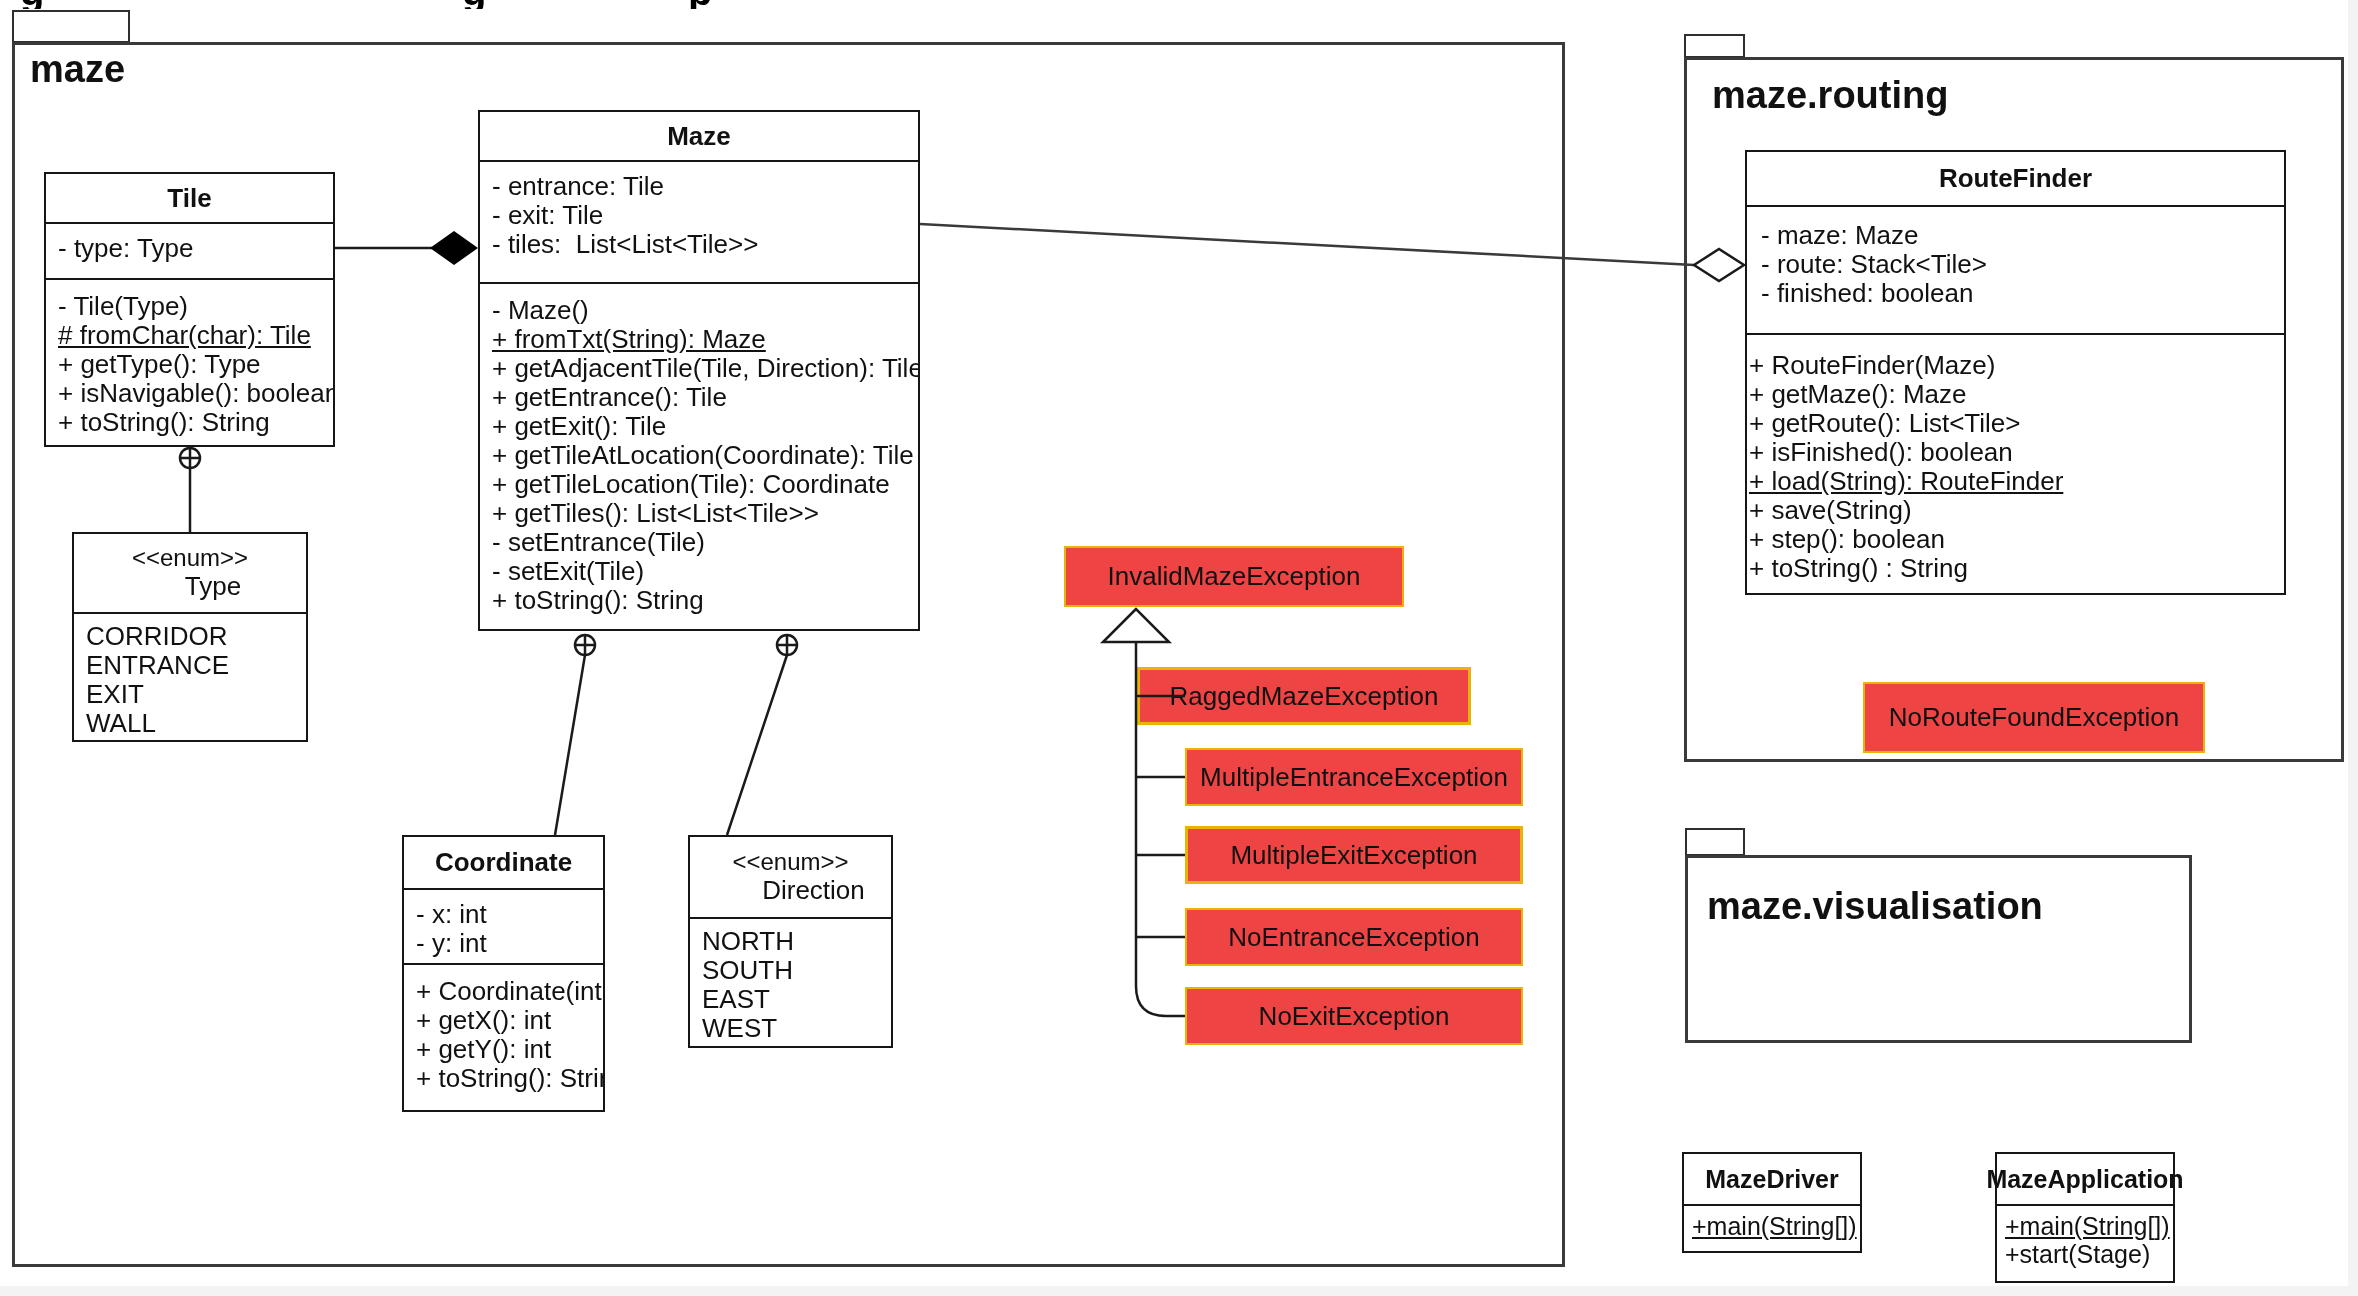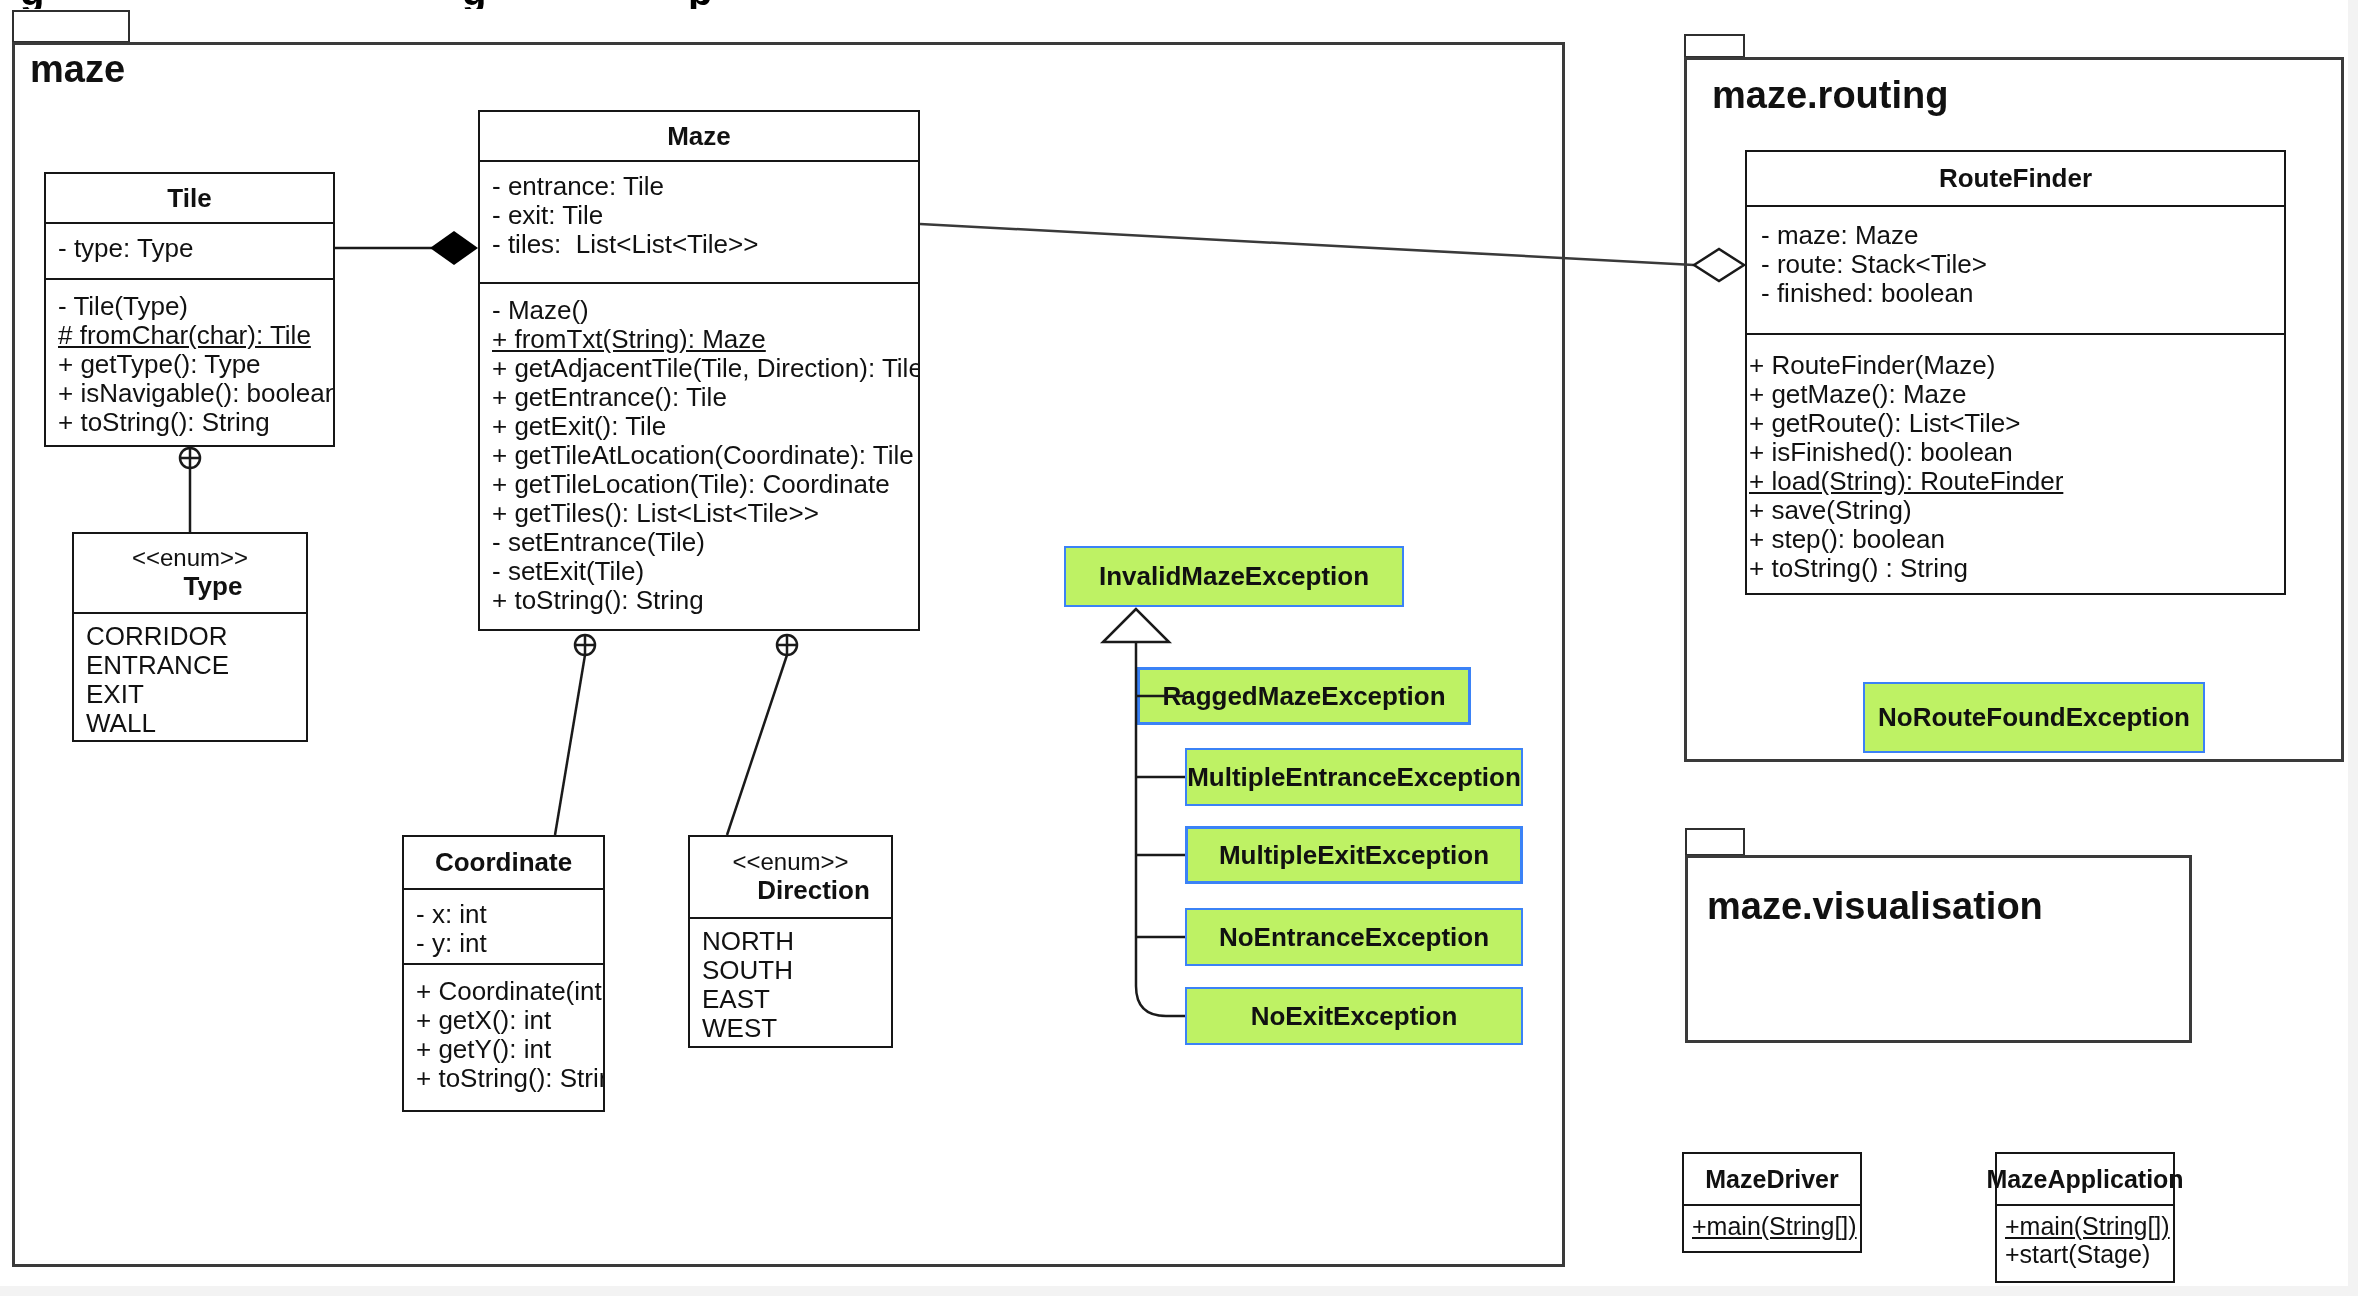--- a/index.html
+++ b/index.html
@@ -19,24 +19,24 @@
   .cls{position:absolute;border:2px solid #161616;background:#fff;box-sizing:border-box;display:flex;flex-direction:column;}
   .cls-title{border-bottom:2px solid #161616;display:flex;align-items:center;justify-content:center;
              font-weight:bold;font-size:26px;flex:0 0 auto;box-sizing:border-box;}
   .cls-attrs{border-bottom:2px solid #161616;padding:10px 6px 0 12px;flex:0 0 auto;box-sizing:border-box;overflow:hidden;}
   .cls-methods{padding:12px 6px 0 12px;flex:1 1 auto;box-sizing:border-box;overflow:hidden;}
   .member{font-size:26px;line-height:29px;white-space:pre;}
   .member.u{text-decoration:underline;}
   .enum-head{display:flex;flex-direction:column;align-items:center;justify-content:center;
              border-bottom:2px solid #161616;flex:0 0 auto;box-sizing:border-box;}
   .stereotype{font-size:24px;line-height:26px;}
-  .enum-name{font-size:26px;font-weight:bold;line-height:30px;margin-left:46px;}
-  
-  .xbox{position:absolute;border:2px solid #3b82f6;background:#bef264;box-sizing:border-box;
-        display:flex;align-items:center;justify-content:center;font-weight:bold;font-size:26px;}
+  .enum-name{font-size:26px;font-weight:normal;line-height:30px;margin-left:46px;}
+  
+  .xbox{position:absolute;border:2px solid #eab308;background:#ef4444;box-sizing:border-box;
+        display:flex;align-items:center;justify-content:center;font-weight:normal;font-size:26px;}
   
   .smallcls{position:absolute;border:2px solid #161616;background:#fff;box-sizing:border-box;display:flex;flex-direction:column;}
   .smallcls .cls-title{font-size:25px;}
   .smallcls .cls-methods{padding:6px 4px 0 8px;}
   .smallcls .member{font-size:25px;line-height:28px;}
   
   #wires{position:absolute;left:0;top:0;pointer-events:none;}
   
   #caption-strip{position:absolute;left:0;top:0;width:2358px;height:9px;overflow:hidden;}
   #caption-strip span{position:absolute;top:-31px;font-size:40px;font-weight:bold;color:#000;}

